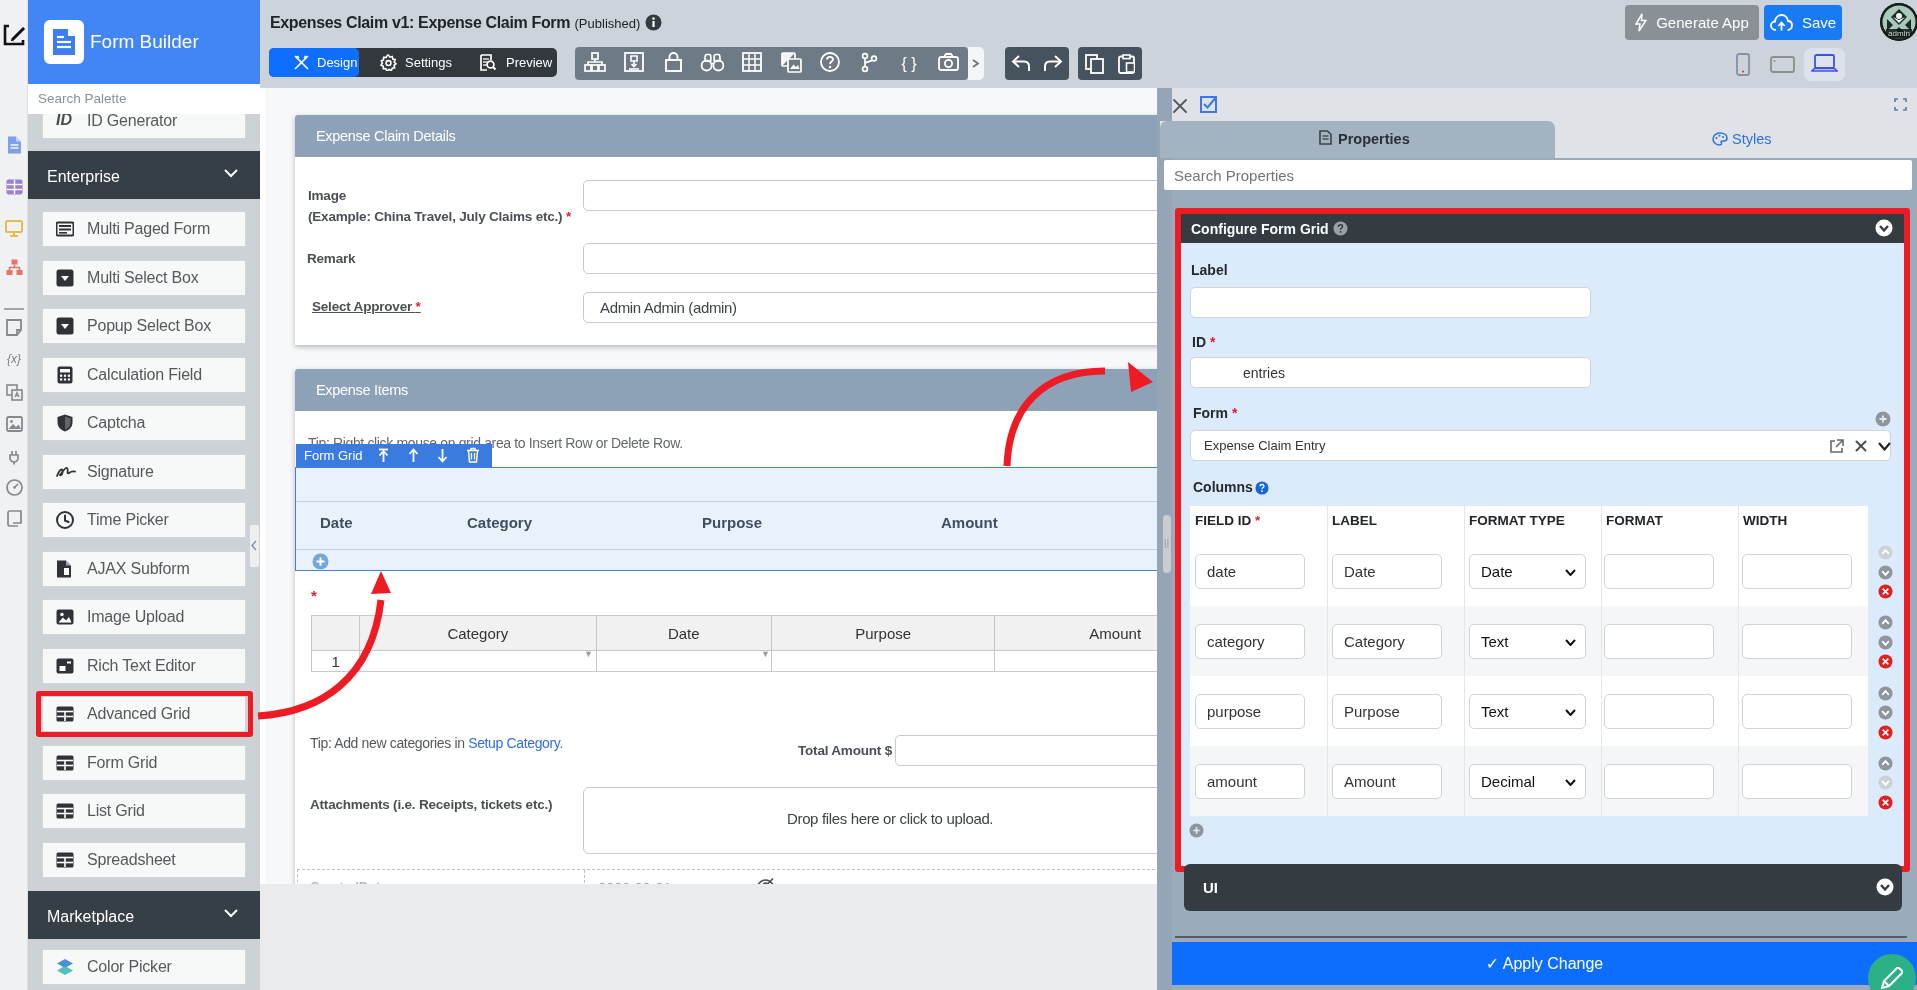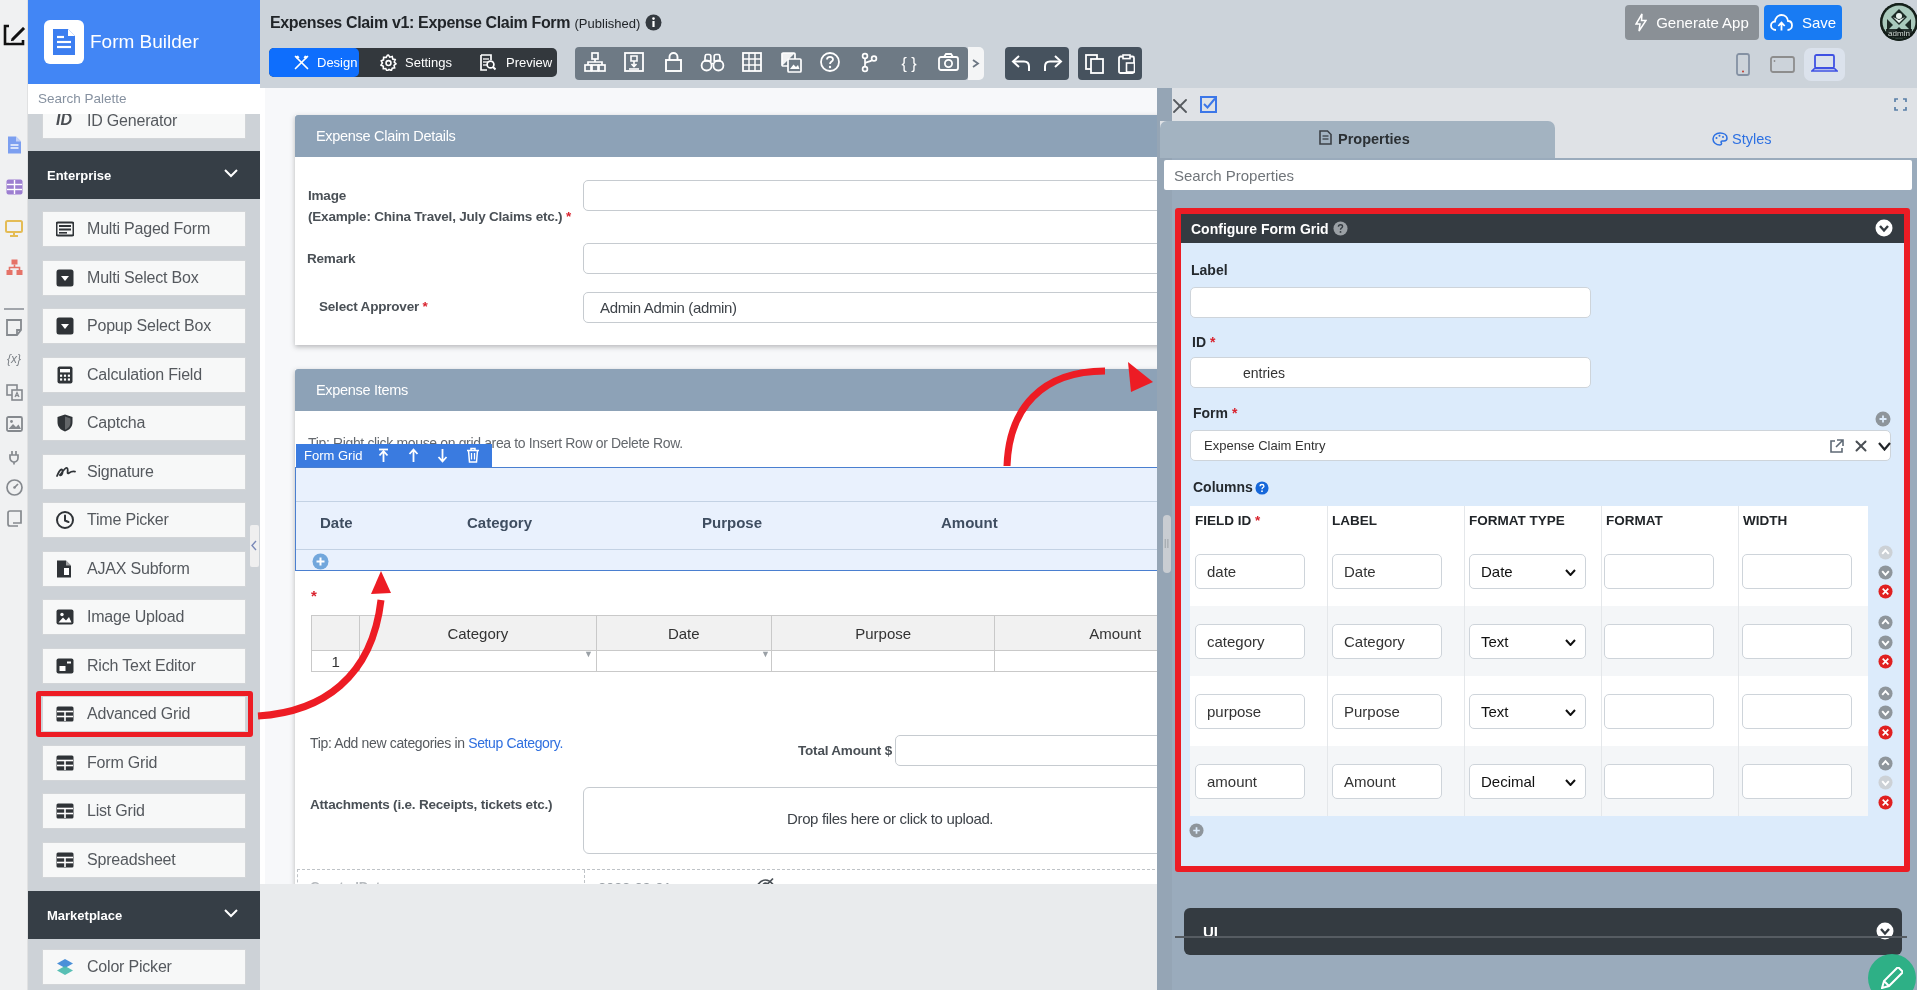--- a/index.html
+++ b/index.html
@@ -15,21 +15,21 @@
 #palette { left:28px; top:0; width:232px; height:990px; background:#cdd2d7; }
 #palhead { position:absolute; left:0; top:0; width:232px; height:84px; background:#4286f5; }
 #palhead .logo { position:absolute; left:16px; top:20px; width:40px; height:44px; background:#fff; border-radius:6px; }
 #palhead .t { position:absolute; left:62px; top:31px; color:#fff; font-size:19px; }
 #palsearch { position:absolute; left:0; top:84px; width:232px; height:30px; background:#fff; z-index:3; }
 #palsearch span { position:absolute; left:10px; top:7px; color:#8691a0; font-size:13.5px; }
 .palitem { position:absolute; left:14px; width:204px; height:36px; background:#f7f8f8; border:1px solid #d2d5d8; display:flex; align-items:center; }
 .palitem .ic { width:18px; height:18px; margin-left:13px; flex:none; }
 .palitem .tx { margin-left:13px; font-size:16px; letter-spacing:-0.2px; color:#55595e; white-space:nowrap; }
 .palsec { position:absolute; left:0; width:232px; height:48px; background:#363e46; color:#fff; }
-.palsec .tx { position:absolute; left:19px; top:17px; font-size:13px; font-weight:bold; }
+.palsec .tx { position:absolute; left:19px; top:17px; font-size:16px; font-weight:normal; }
 .palsec svg { position:absolute; right:22px; top:18px; }
 
 
 #tophead { left:260px; top:0; width:1657px; height:88px; background:#ccd3da; }
 #htitle { position:absolute; left:10px; top:14px; font-size:16px; color:#212529; }
 #htitle b { font-weight:bold; letter-spacing:-0.35px; }
 #htitle .pub { font-weight:normal; font-size:13px; color:#212529; }
 .tabbar { position:absolute; top:47px; height:33px; border-radius:4px; color:#fff; font-size:13.5px; }
 #dtabs { left:9px; top:48px; width:288px; height:29px; background:#33383d; border-radius:5px; font-size:13px;padding-left:24px; }
 #dtabs .d { position:absolute; left:0; top:0; width:90px; height:29px; background:#0e6efd; border-radius:5px; }
@@ -87,21 +87,21 @@
 .rp-input { position:absolute; background:#fff; border:1px solid #ced4da; border-radius:5px; font-size:15px; color:#333; }
 #coltab { position:absolute; left:9px; top:292px; width:678px; height:310px; background:#fff; }
 .ctrow { position:absolute; left:0; width:678px; }
 .cthead { height:30px; background:#fff; }
 .cth { position:absolute; top:7px; font-size:13.5px; font-weight:bold; color:#212529; }
 .ctv { position:absolute; top:0; width:1px; height:310px; background:#e4e7ea; }
 .cinp { position:absolute; width:110px; height:35px; background:#fff; border:1px solid #ced4da; border-radius:5px; font-size:15px; color:#333; line-height:33px; padding-left:11px; }
 .csel { position:absolute; width:117px; height:35px; background:#fff; border:1px solid #ced4da; border-radius:5px; font-size:15px; color:#111; line-height:33px; padding-left:11px; }
 .csel svg { position:absolute; right:9px; top:14px; }
 .rowic { position:absolute; }
-#uihead { position:absolute; left:12px; top:820px; width:718px; height:47px; background:#343b41; border-radius:6px; color:#fff; }
+#uihead { position:absolute; left:12px; top:776px; width:718px; height:47px; background:#343b41; border-radius:6px; color:#fff; }
 #applybar { position:absolute; left:0; top:854px; width:745px; height:43px; background:#0d6efd; color:#fff; font-size:16px; text-align:center; line-height:43px; }
 #greenpencil { position:absolute; left:696px; top:866px; width:48px; height:48px; border-radius:50%; background:#2eb086; }
 
 
 #redrect { position:absolute; left:36px; top:691px; width:217px; height:46px; border:5px solid #ed1c24; border-radius:3px; z-index:9; }
 #annsvg { position:absolute; left:0; top:0; width:1917px; height:990px; z-index:10; pointer-events:none; }
 </style>
 </head>
 <body>
 <div id="stage">
@@ -507,21 +507,21 @@
     <div style="position:absolute;left:0;top:0;width:5px;height:902px;background:#fff;"></div>
     <div style="position:absolute;left:5px;top:0;width:892px;height:877px;background:#f7f8fa;"></div>
     <div class="panel" id="panel1" style="top:27px; height:230px;">
       <div class="phead">Expense Claim Details</div>
     </div>
     <div class="flabel" style="left:48px; top:100px;">Image</div>
     <div class="flabel" style="left:48px; top:121px;">(Example: China Travel, July Claims etc.) <span class="req">*</span></div>
     <div class="finput" style="left:323px; top:92px; width:580px;"></div>
     <div class="flabel" style="left:47px; top:163px;">Remark</div>
     <div class="finput" style="left:323px; top:155px; width:580px;"></div>
-    <div class="flabel" style="left:59px; top:211px;">Select Approver <span class="req">*</span></div>
+    <div class="flabel" style="left:52px; top:211px;text-decoration:underline;">Select Approver <span class="req">*</span></div>
     <div class="finput" style="left:323px; top:204px; width:580px;"></div>
     <div class="ftext" style="left:340px; top:211px;">Admin Admin (admin)</div>
 
     <div class="panel" id="panel2" style="top:281px; height:558px;">
       <div class="phead">Expense Items</div>
     </div>
     <div class="ftext" style="left:48px; top:347px; color:#64686d; font-size:14px;">Tip: Right click mouse on grid area to Insert Row or Delete Row.</div>
     <div id="fgtag">
         <span style="margin-left:8px;">Form Grid</span>
       <svg style="position:absolute;left:80px;top:4px;" width="15" height="15" viewBox="0 0 15 15">
@@ -782,20 +782,21 @@
         </svg>
     </div>
     <div id="uihead">
         <span style="position:absolute;left:19px;top:15px;font-size:15px;font-weight:bold;">UI</span>
       <svg style="position:absolute;left:692px;top:14px;" width="18" height="18" viewBox="0 0 18 18">
           <circle cx="9" cy="9" r="8.5" fill="#fff"></circle>
           <path d="M5 7 L9 11.5 L13 7" fill="none" stroke="#343b41" stroke-width="2.4"></path>
         </svg>
     </div>
     <div style="position:absolute;left:3px;top:848px;width:732px;height:2px;background:#565c62;"></div>
+    <div id="applybar">✓ Apply Change</div>
     <div id="greenpencil"><svg style="margin:13px 0 0 13px;" width="22" height="22" viewBox="0 0 22 22">
           <path d="M1 21 L3 14 L17 0 L22 5 L8 19 Z M3 14 L8 19" fill="none" stroke="#fff" stroke-width="2"></path>
         </svg></div>
   </div>
 
   <div id="redrect"></div>
   <svg id="annsvg" viewBox="0 0 1917 990">
     <path d="M 258 716 C 322 712 372 678 381 600" stroke="#ed1c24" stroke-width="7" fill="none"></path>
     <polygon points="381,571 371,594 391,593 " fill="#ed1c24"></polygon>
     <path d="M 1007 466 C 1009 408 1042 371 1105 371" stroke="#ed1c24" stroke-width="7" fill="none"></path>

